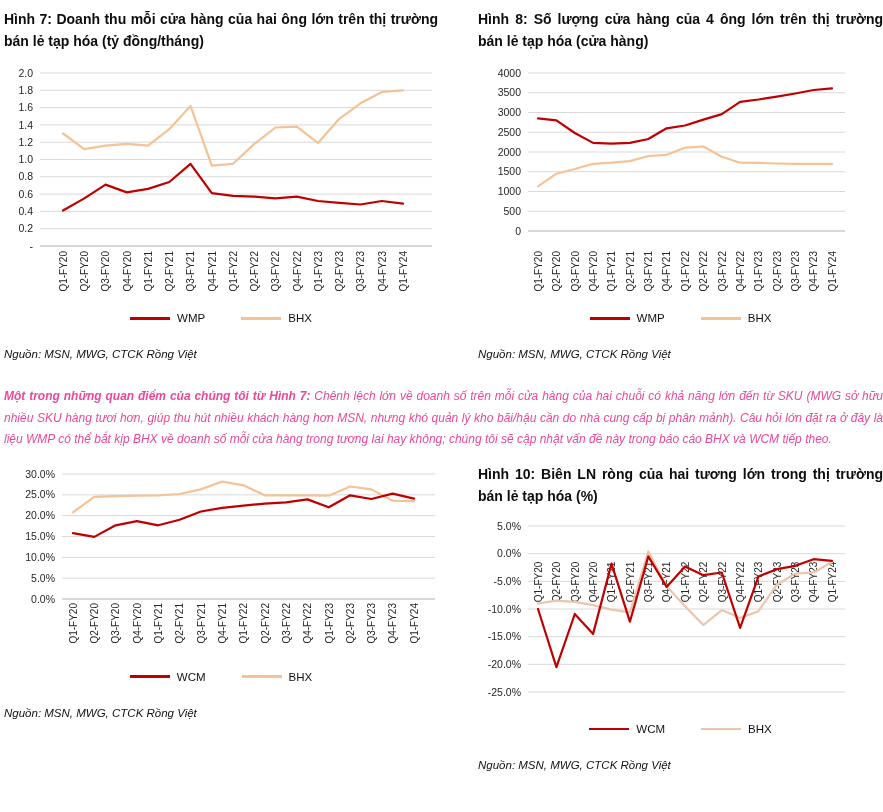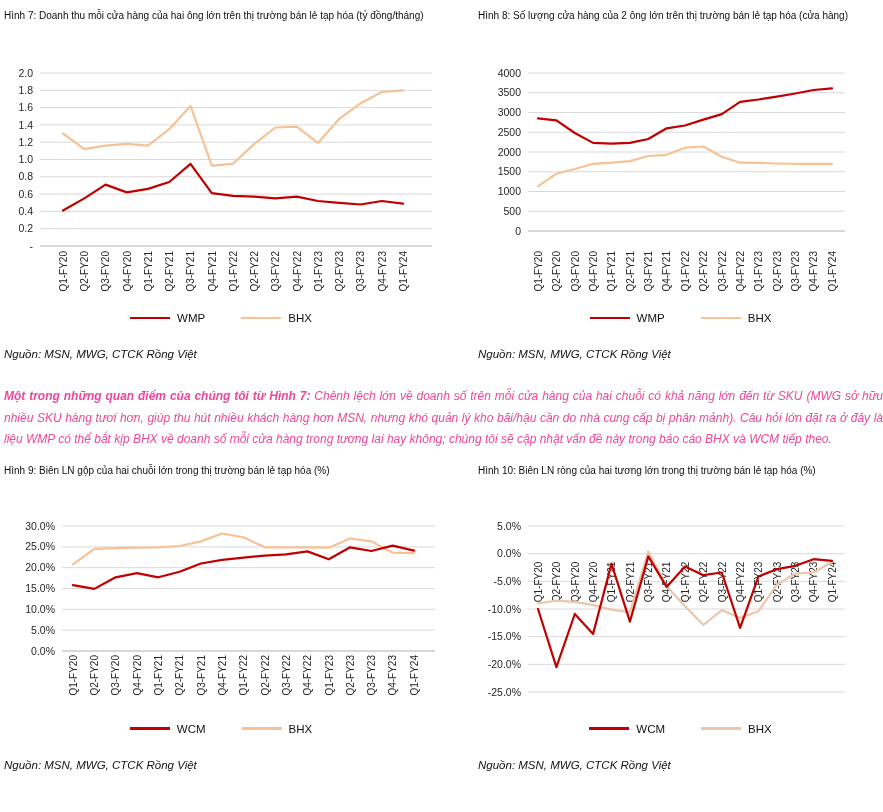--- a/index.html
+++ b/index.html
@@ -11,21 +11,21 @@
   }
   .page{padding:8px 0 0 4px;width:879px;}
   .grid{
     display:grid;
     grid-template-columns:434px 405px;
     column-gap:40px;
   }
   .fig{display:flex;flex-direction:column;}
   .fig-title{
     margin:0 0 8px 0;
-    font-size:10px;font-weight:normal;line-height:1.58;
+    font-size:14px;font-weight:bold;line-height:1.58;
     text-align:justify;color:#0d0d0d;
     min-height:44px;
   }
   .chart{display:block;}
   .chart svg{display:block;}
   .legend{
     display:flex;justify-content:center;align-items:center;
     gap:8px;margin-top:2px;height:16px;
   }
   .legend-item{display:flex;align-items:center;gap:7px;margin:0 14px;}
@@ -103,21 +103,21 @@
           </span>
           <span class="legend-item">
             <span class="legend-swatch" style="background: rgb(245, 194, 150);"></span>
             <span class="legend-label">BHX</span>
           </span>
         </div>
       <p class="source">Nguồn: MSN, MWG, CTCK Rồng Việt</p>
     </section>
 
     <section class="fig">
-      <h3 class="fig-title">Hình 8: Số lượng cửa hàng của 2 ông lớn trên thị trường bán lẻ tạp hóa (cửa hàng)</h3>
+      <h3 class="fig-title">Hình 8: Số lượng cửa hàng của 4 ông lớn trên thị trường bán lẻ tạp hóa (cửa hàng)</h3>
       <div class="chart">
           <svg viewBox="0 0 405 248" width="405" height="248">
             <line x1="50" y1="13" x2="367" y2="13" stroke="#d9d9d9" stroke-width="1"></line>
             <text x="43" y="16.6" text-anchor="end" font-size="10.5" fill="#262626">4000</text>
             <line x1="50" y1="32.75" x2="367" y2="32.75" stroke="#d9d9d9" stroke-width="1"></line>
             <text x="43" y="36.35" text-anchor="end" font-size="10.5" fill="#262626">3500</text>
             <line x1="50" y1="52.5" x2="367" y2="52.5" stroke="#d9d9d9" stroke-width="1"></line>
             <text x="43" y="56.1" text-anchor="end" font-size="10.5" fill="#262626">3000</text>
             <line x1="50" y1="72.25" x2="367" y2="72.25" stroke="#d9d9d9" stroke-width="1"></line>
             <text x="43" y="75.85" text-anchor="end" font-size="10.5" fill="#262626">2500</text>
@@ -161,21 +161,20 @@
             <span class="legend-swatch" style="background: rgb(245, 194, 150);"></span>
             <span class="legend-label">BHX</span>
           </span>
         </div>
       <p class="source">Nguồn: MSN, MWG, CTCK Rồng Việt</p>
     </section>
 
     <p class="note"><strong>Một trong những quan điểm của chúng tôi từ Hình 7:</strong><span> Chênh lệch lớn về doanh số trên mỗi cửa hàng của hai chuỗi có khả năng lớn đến từ SKU (MWG sở hữu nhiều SKU hàng tươi hơn, giúp thu hút nhiều khách hàng hơn MSN, nhưng khó quản lý kho bãi/hậu cần do nhà cung cấp bị phân mảnh). Câu hỏi lớn đặt ra ở đây là liệu WMP có thể bắt kịp BHX về doanh số mỗi cửa hàng trong tương lai hay không; chúng tôi sẽ cập nhật vấn đề này trong báo cáo BHX và WCM tiếp theo.</span></p>
 
     <section class="fig">
-      <h3 class="fig-title">Hình 9: Biên LN gộp của hai chuỗi lớn trong thị trường bán lẻ tạp hóa (%)</h3>
       <div class="chart">
           <svg viewBox="0 0 434 204" width="434" height="204">
             <line x1="58" y1="11" x2="431" y2="11" stroke="#d9d9d9" stroke-width="1"></line>
             <text x="51" y="14.6" text-anchor="end" font-size="10.5" fill="#262626">30.0%</text>
             <line x1="58" y1="31.833333333333332" x2="431" y2="31.833333333333332" stroke="#d9d9d9" stroke-width="1"></line>
             <text x="51" y="35.43333333333333" text-anchor="end" font-size="10.5" fill="#262626">25.0%</text>
             <line x1="58" y1="52.666666666666664" x2="431" y2="52.666666666666664" stroke="#d9d9d9" stroke-width="1"></line>
             <text x="51" y="56.266666666666666" text-anchor="end" font-size="10.5" fill="#262626">20.0%</text>
             <line x1="58" y1="73.5" x2="431" y2="73.5" stroke="#d9d9d9" stroke-width="1"></line>
             <text x="51" y="77.1" text-anchor="end" font-size="10.5" fill="#262626">15.0%</text>

